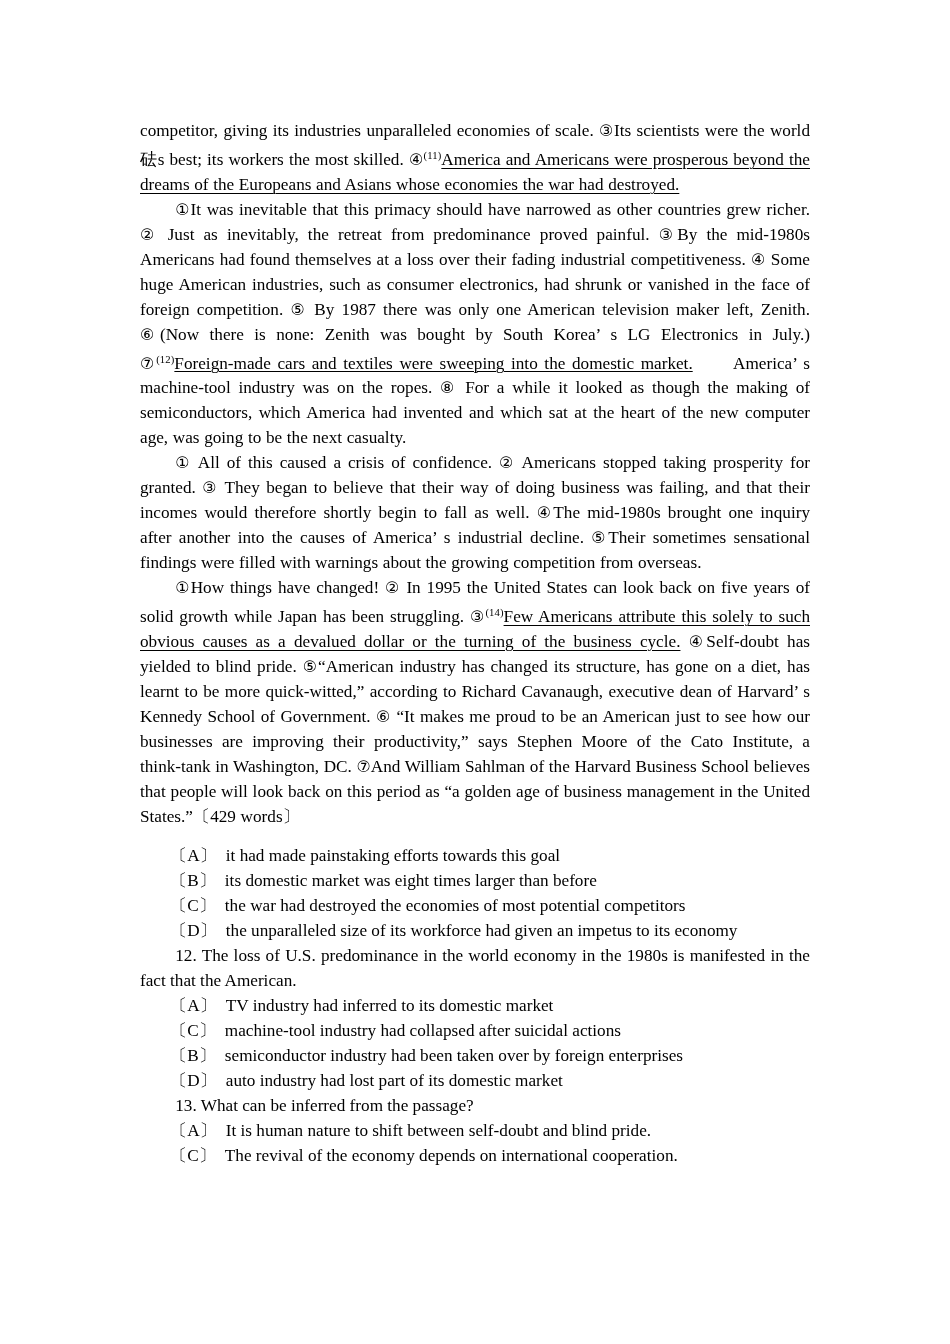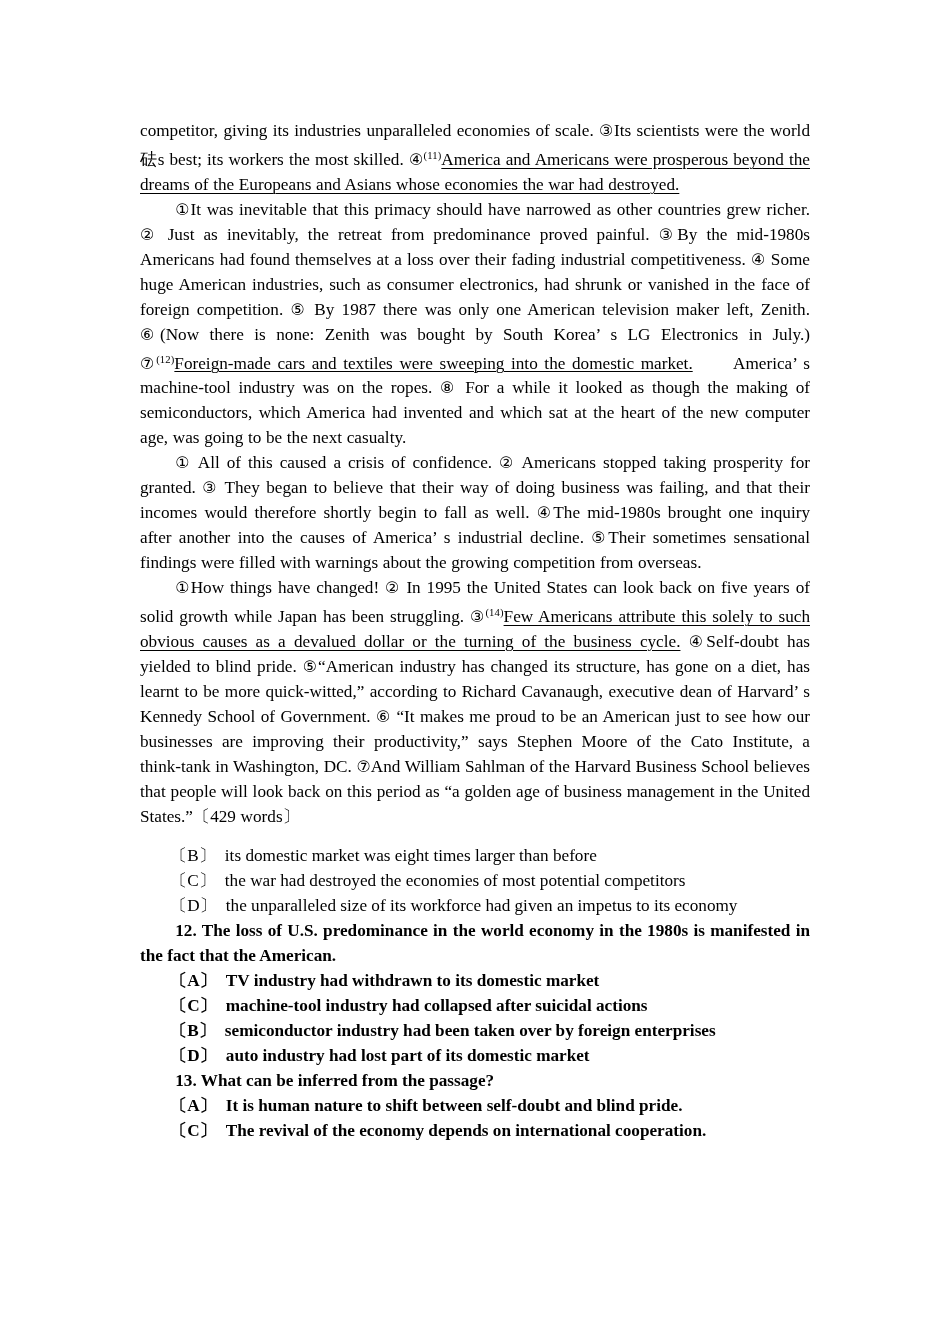--- a/index.html
+++ b/index.html
@@ -83,52 +83,55 @@
   .opt .tag {
     display: inline-block;
     min-width: 42px;
     font-family: "Liberation Serif", serif;
   }
   .opt .otext {
     padding-left: 9px;
   }
 
   .qgroup { margin-top: 0; }
-  .qgroup + .qgroup { margin-top: 0px; font-weight: bold; }
+  .qgroup + .qgroup { margin-top: 0px; }
 </style>
 </head>
 <body>
 
 <div id="page">
 
   <div class="body-block">
     <p class="para"><span>competitor, giving its industries unparalleled economies of scale. </span><span class="circnum">③</span><span>Its scientists were the world 砝s best; its workers the most skilled. </span><span class="circnum">④</span><sup class="ref">(11)</sup><span class="u">America and Americans were prosperous beyond the dreams of the Europeans and Asians whose economies the war had destroyed.</span></p>
     <p class="para indent"><span class="circnum">①</span><span>It was inevitable that this primacy should have narrowed as other countries grew richer. </span><span class="circnum">②</span><span> Just as inevitably, the retreat from predominance proved painful. </span><span class="circnum">③</span><span>By the mid‑1980s Americans had found themselves at a loss over their fading industrial competitiveness. </span><span class="circnum">④</span><span> Some huge American industries, such as consumer electronics, had shrunk or vanished in the face of foreign competition. </span><span class="circnum">⑤</span><span> By 1987 there was only one American television maker left, Zenith. </span><span class="circnum">⑥</span><span>(Now there is none: Zenith was bought by South Korea’ s LG Electronics in July.) </span><span class="circnum">⑦</span><sup class="ref">(12)</sup><span class="u">Foreign‑made cars and textiles were sweeping into the domestic market.</span><span>　　America’ s machine‑tool industry was on the ropes. </span><span class="circnum">⑧</span><span> For a while it looked as though the making of semiconductors, which America had invented and which sat at the heart of the new computer age, was going to be the next casualty.</span></p>
     <p class="para indent"><span class="circnum">①</span><span> All of this caused a crisis of confidence. </span><span class="circnum">②</span><span> Americans stopped taking prosperity for granted. </span><span class="circnum">③</span><span> They began to believe that their way of doing business was failing, and that their incomes would therefore shortly begin to fall as well. </span><span class="circnum">④</span><span>The mid‑1980s brought one inquiry after another into the causes of America’ s industrial decline. </span><span class="circnum">⑤</span><span>Their sometimes sensational findings were filled with warnings about the growing competition from overseas.</span></p>
     <p class="para indent"><span class="circnum">①</span><span>How things have changed! </span><span class="circnum">②</span><span> In 1995 the United States can look back on five years of solid growth while Japan has been struggling. </span><span class="circnum">③</span><sup class="ref">(14)</sup><span class="u">Few Americans attribute this solely to such obvious causes as a devalued dollar or the turning of the business cycle.</span><span> </span><span class="circnum">④</span><span>Self‑doubt has yielded to blind pride. </span><span class="circnum">⑤</span><span>“American industry has changed its structure, has gone on a diet, has learnt to be more quick‑witted,” according to Richard Cavanaugh, executive dean of Harvard’ s Kennedy School of Government. </span><span class="circnum">⑥</span><span> “It makes me proud to be an American just to see how our businesses are improving their productivity,” says Stephen Moore of the Cato Institute, a think‑tank in Washington, DC. </span><span class="circnum">⑦</span><span>And William Sahlman of the Harvard Business School believes that people will look back on this period as “a golden age of business management in the United States.”〔429 words〕</span></p>
   </div>
 
   <div class="questions">
 
     <div class="qgroup">
       <p class="opt">
+        <span class="tag">〔A〕</span><span class="otext">it had made painstaking efforts towards this goal</span>
+      </p>
+      <p class="opt">
         <span class="tag">〔B〕</span><span class="otext">its domestic market was eight times larger than before</span>
       </p>
       <p class="opt">
         <span class="tag">〔C〕</span><span class="otext">the war had destroyed the economies of most potential competitors</span>
       </p>
       <p class="opt">
         <span class="tag">〔D〕</span><span class="otext">the unparalleled size of its workforce had given an impetus to its economy</span>
       </p>
     </div>
 
     <div class="qgroup">
       <p class="q-stem nowrap-stem">12. The loss of U.S. predominance in the world economy in the 1980s is manifested in the fact that the American.</p>
       <p class="opt">
-        <span class="tag">〔A〕</span><span class="otext">TV industry had withdrawn to its domestic market</span>
+        <span class="tag">〔A〕</span><span class="otext">TV industry had inferred to its domestic market</span>
       </p>
       <p class="opt">
         <span class="tag">〔C〕</span><span class="otext">machine‑tool industry had collapsed after suicidal actions</span>
       </p>
       <p class="opt">
         <span class="tag">〔B〕</span><span class="otext">semiconductor industry had been taken over by foreign enterprises</span>
       </p>
       <p class="opt">
         <span class="tag">〔D〕</span><span class="otext">auto industry had lost part of its domestic market</span>
       </p>

